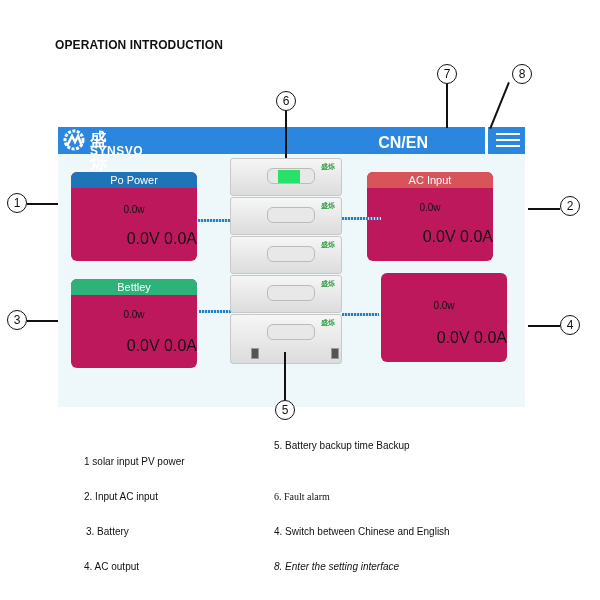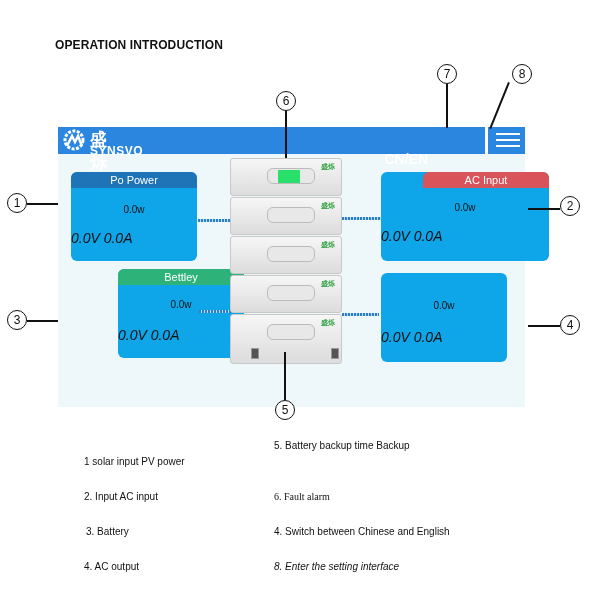--- a/index.html
+++ b/index.html
@@ -9,27 +9,27 @@
   .callout { position:absolute; width:20px; height:20px; border:1px solid #111; border-radius:50%;
              box-sizing:border-box; background:#fff; font-size:12px; text-align:center; line-height:18px; }
   .line { position:absolute; background:#111; }
   .screen { position:absolute; left:58px; top:127px; width:467px; height:280px; background:#eef7fa; }
   .header { position:absolute; left:0; top:0; width:100%; height:27px; background:#2a86de; }
   .logo { position:absolute; left:4px; top:2px; height:24px; color:#fff; }
   .logo-mark { position:absolute; left:0; top:0; width:24px; height:22px; }
   .logo-cn { position:absolute; left:28px; top:-1px; font-size:17px; font-weight:bold; font-family:"DejaVu Sans", sans-serif; letter-spacing:1px; }
   .logo-en { position:absolute; left:28px; top:15px; font-size:12px; font-weight:bold; letter-spacing:0.5px; }
   .lang { position:absolute; left:0; top:0; width:424px; height:27px; text-align:right; }
-  .lang span { display:inline-block; margin-right:54px; margin-top:24px; color:#fff; font-size:14px; font-weight:bold; }
+  .lang span { display:inline-block; margin-right:54px; margin-top:7px; color:#fff; font-size:16px; font-weight:bold; }
   .menu-btn { position:absolute; left:427px; top:0; width:40px; height:27px; background:#2a86de; border-left:3px solid #fff; box-sizing:border-box; }
   .menu-btn i { position:absolute; left:8px; width:24px; height:2px; background:#fff; }
-  .card { position:absolute; width:126px; height:89px; background:#0ea5e9; border-radius:6px; }
+  .card { position:absolute; width:126px; height:89px; background:#be185d; border-radius:6px; }
   .card-head { height:16px; border-radius:6px 6px 0 0; color:#fff; font-size:11px; text-align:center; line-height:16px; }
   .card-w { position:absolute; left:0; width:100%; top:32px; text-align:center; font-size:10px; }
-  .card-va { position:absolute; left:0; width:100%; top:58px; text-align:left; font-size:14px;font-style:italic; }
+  .card-va { position:absolute; left:0; width:100%; top:58px; text-align:right; font-size:16px; }
   .dots { position:absolute; height:3px; background:repeating-linear-gradient(90deg,#2a7fc8 0 2px,#bfe0f0 2px 3px); }
   .stack { position:absolute; left:172px; top:31px; width:112px; }
   .module { position:relative; width:112px; height:38px; margin-bottom:1px; background:linear-gradient(#f6f6f6,#dcdcdc); border:1px solid #c8c8c8; border-radius:3px; box-sizing:border-box; }
   .module .recess { position:absolute; left:36px; top:9px; width:46px; height:14px; border:1px solid #bbb; border-radius:6px; background:#e8e8e8; }
   .module .lcd { position:absolute; left:47px; top:11px; width:22px; height:13px; background:#28e06a; }
   .module .brand { position:absolute; right:6px; top:3px; font-size:7px; color:#3aa54a; font-weight:bold; }
   .wheel { position:absolute; width:6px; height:9px; background:#555; top:221px; border:1px solid #999; }
   .legend { position:absolute; font-size:10px; color:#111; }
 </style>
 </head>
@@ -56,27 +56,27 @@
       <i style="top:18px"></i>
     </div>
   </div>
 
   <div class="card" style="left:13px; top:45px;">
     <div class="card-head" style="background:#1f74b8">Po Power</div>
     <div class="card-w">0.0w</div>
     <div class="card-va">0.0V  0.0A</div>
   </div>
 
-  <div class="card" style="left:13px; top:142px;margin-left:47px;">
+  <div class="card" style="left:13px; top:152px;">
     <div class="card-head" style="background:#2db37a">Bettley</div>
     <div class="card-w" style="top:30px">0.0w</div>
     <div class="card-va">0.0V  0.0A</div>
   </div>
 
-  <div class="card" style="left:323px; top:45px;padding-left:42px;">
+  <div class="card" style="left:309px; top:45px;">
     <div class="card-head" style="background:#d9535a">AC Input</div>
     <div class="card-w" style="top:30px">0.0w</div>
     <div class="card-va" style="top:56px">0.0V  0.0A</div>
   </div>
 
   <div class="card" style="left:323px; top:146px;">
     <div class="card-w" style="top:27px">0.0w</div>
     <div class="card-va" style="top:56px">0.0V  0.0A</div>
   </div>
 

